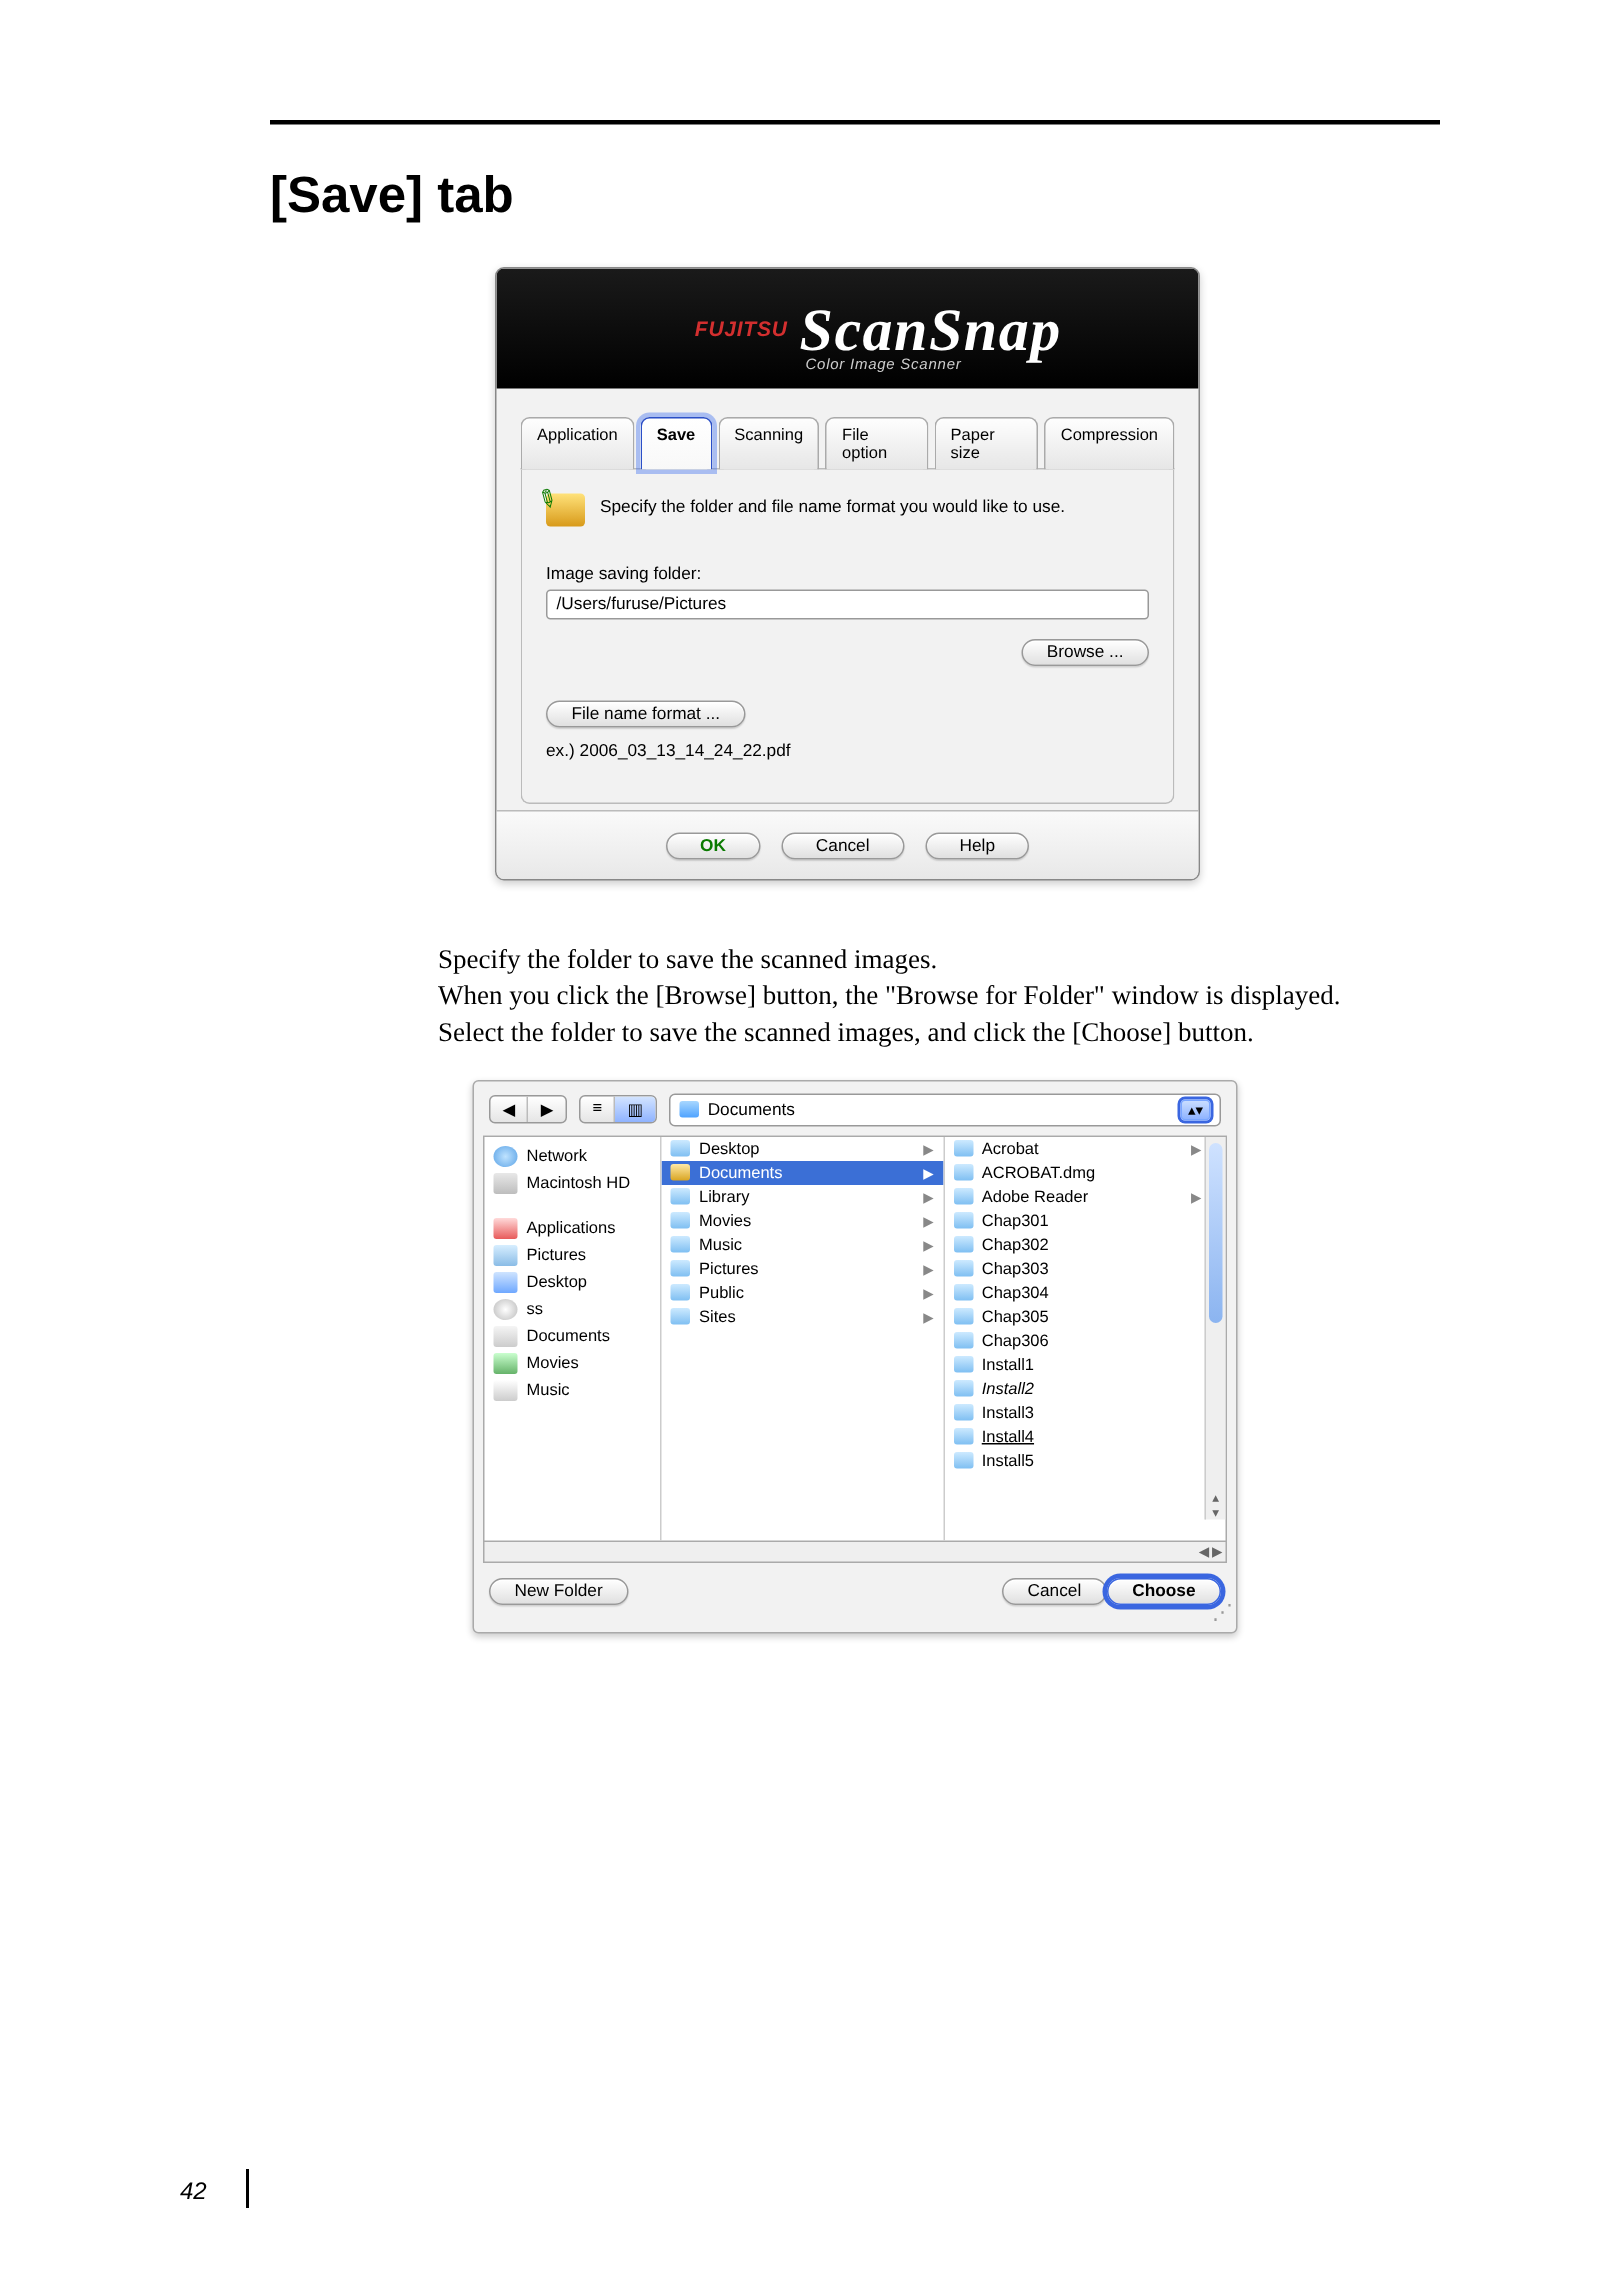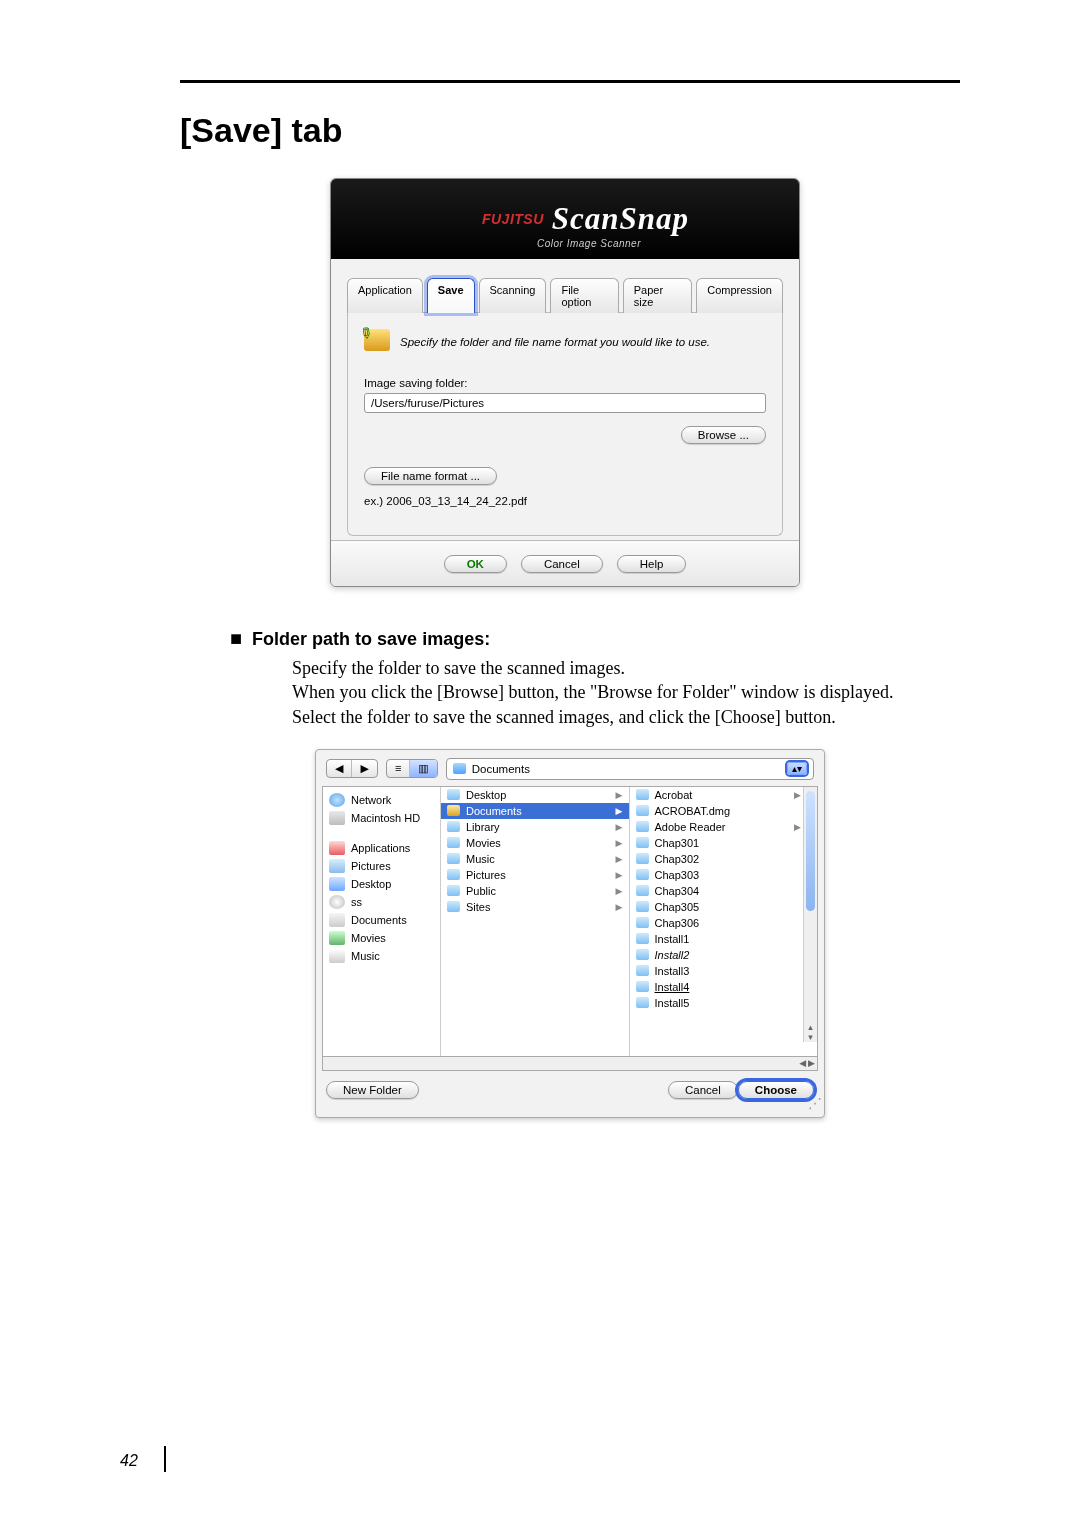--- a/index.html
+++ b/index.html
@@ -63,21 +63,21 @@
     font-style: italic;
     font-size: 14px;
     margin-right: 8px;
     letter-spacing: .5px;
     font-family: Arial, sans-serif;
   }
   .banner .scansnap {
     font-family: Georgia, "Times New Roman", serif;
     font-style: italic;
     font-weight: 700;
-    font-size: 31px;
+    font-size: 40px;
     letter-spacing: 1px;
     color: #fff;
   }
   .banner .subtitle {
     position: absolute;
     bottom: 10px;
     left: 50%;
     transform: translateX(-28px);
     font-size: 10px;
     font-style: italic;
@@ -112,22 +112,21 @@
   }
   .tab-body {
     border: 1px solid #bbb;
     border-top: none;
     border-radius: 0 0 6px 6px;
     padding: 14px 16px 28px 16px;
   }
   .rowline {
     display: flex;
     gap: 10px;
-    align-items: flex-end;
-    font-style: italic;
+    align-items: center;
   }
   .folder-icon {
     width: 26px; height: 22px;
     background: linear-gradient(#ffe27a,#d89a1a);
     border-radius: 3px;
     position: relative;
     flex: 0 0 auto;
     margin-top: 2px;
   }
   .folder-icon::before {
@@ -440,21 +439,20 @@
       </div>
       <div class="dialog-footer">
         <span class="aqua-btn wide default">OK</span>
         <span class="aqua-btn wide">Cancel</span>
         <span class="aqua-btn wide">Help</span>
       </div>
     </div>
   </div>
 
   <div class="section-block">
-    <div class="section-head">Folder path to save images:</div>
     <div class="para">Specify the folder to save the scanned images.</div>
     <div class="para">When you click the [Browse] button, the "Browse for Folder" window is displayed.</div>
     <div class="para">Select the folder to save the scanned images, and click the [Choose] button.</div>
   </div>
 
   <div class="browse-wrap">
     <div class="browse">
       <div class="browse-toolbar">
         <span class="seg">
           <span>◀</span>

